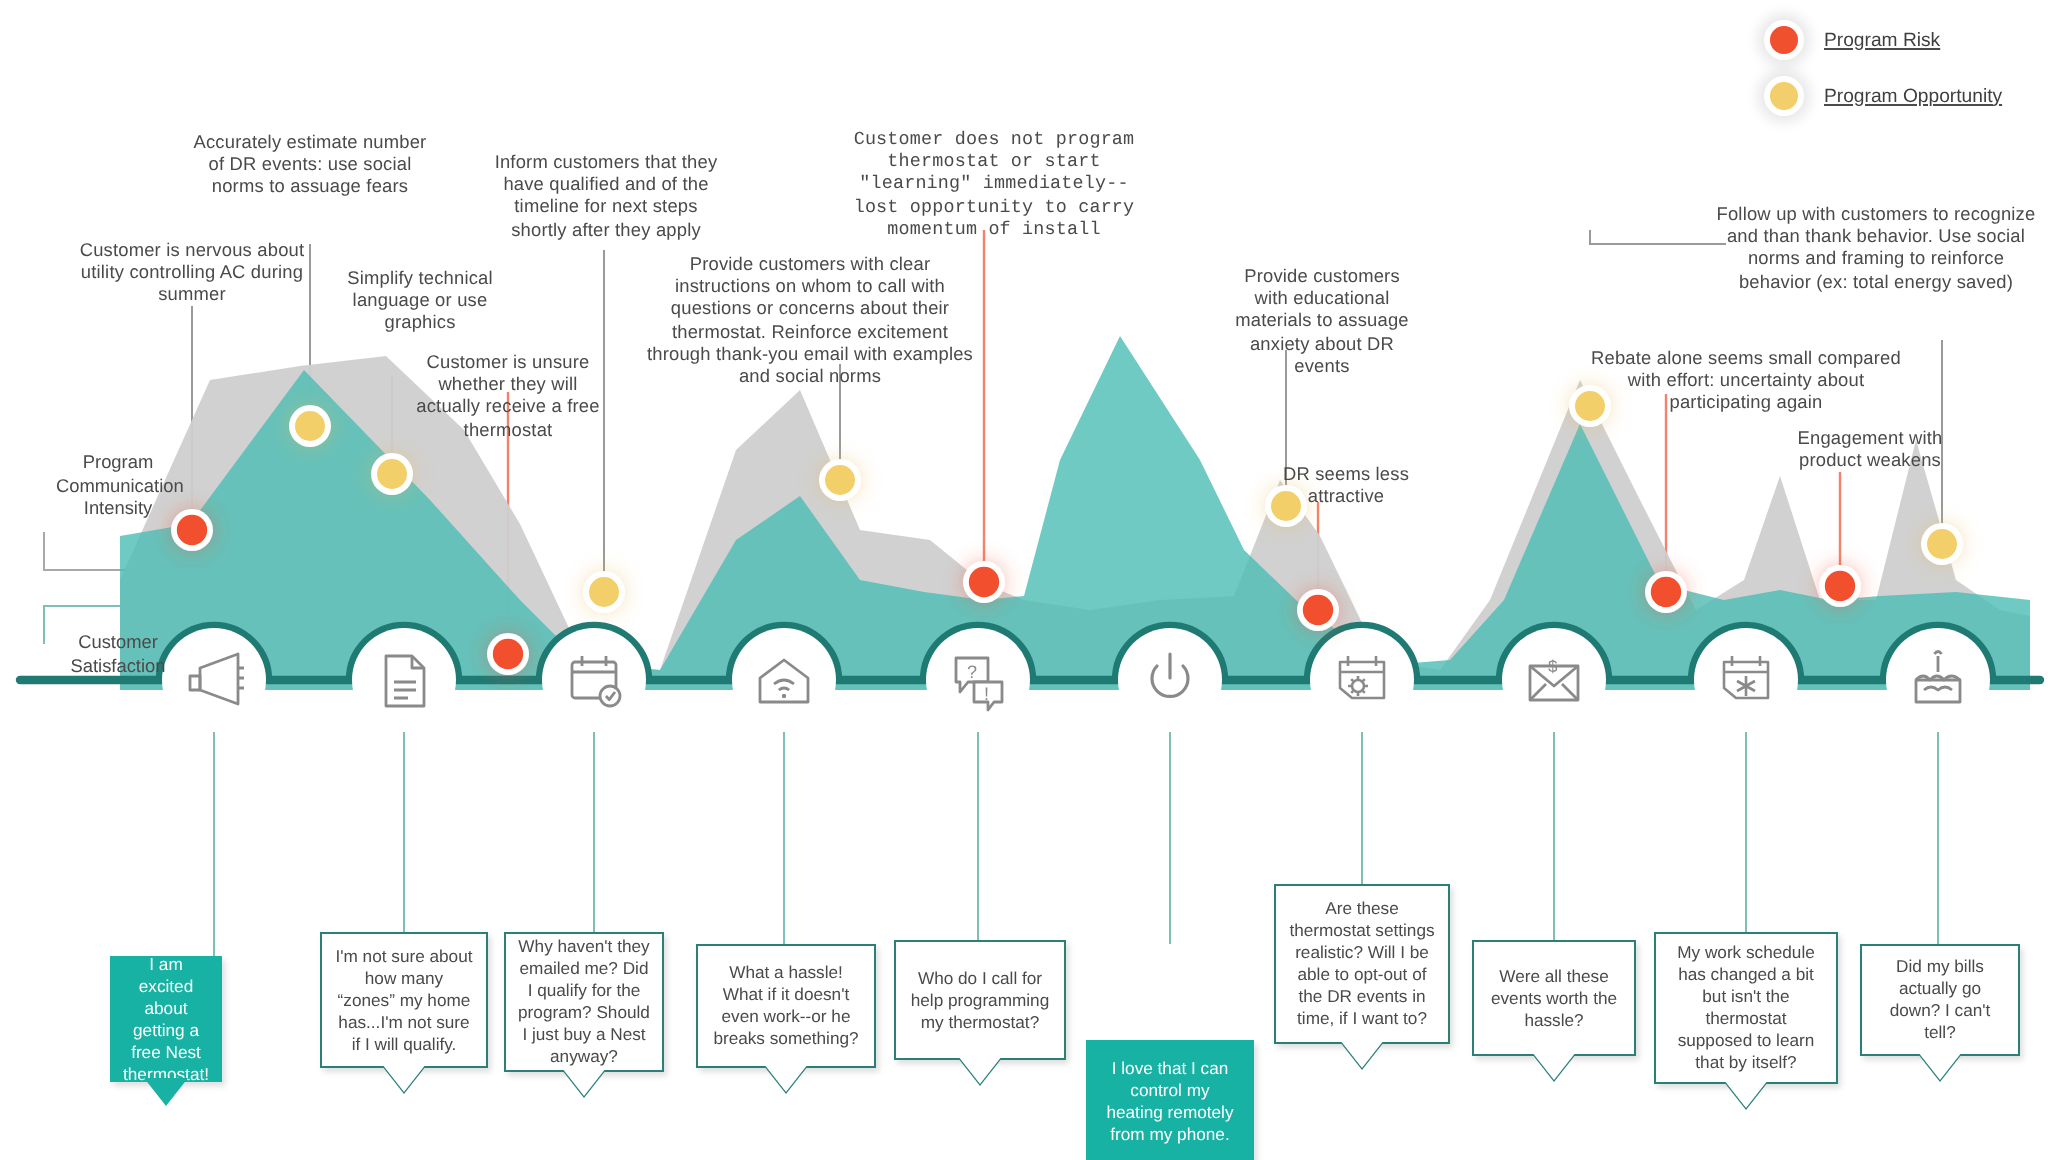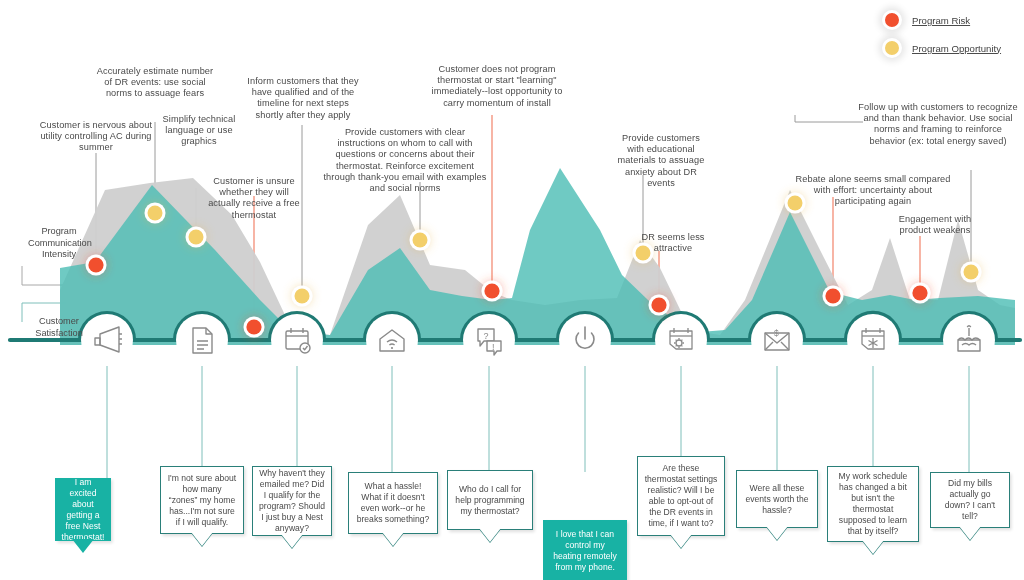--- a/index.html
+++ b/index.html
@@ -251,25 +251,25 @@
     <div>Communication</div>
     <div>Intensity</div>
   </div>
   <div class="axis-label" style="left:0px;top:316px;width:62px;">
     <div>Customer</div>
     <div>Satisfaction</div>
   </div>
 
   <div class="ann" style="left:29px;top:120px;width:134px;">Customer is nervous about utility controlling AC during summer</div>
   <div class="ann" style="left:95px;top:66px;width:120px;">Accurately estimate number of DR events: use social norms to assuage fears</div>
-  <div class="ann" style="left:154px;top:114px;width:90px;">Simplify technical language or use graphics</div>
+  <div class="ann" style="left:154px;top:134px;width:90px;padding-left:11px;">Simplify technical language or use graphics</div>
   <div class="ann" style="left:206px;top:176px;width:96px;">Customer is unsure whether they will actually receive a free thermostat</div>
   <div class="ann" style="left:242px;top:76px;width:122px;">Inform customers that they have qualified and of the timeline for next steps shortly after they apply</div>
   <div class="ann" style="left:322px;top:127px;width:166px;">Provide customers with clear instructions on whom to call with questions or concerns about their thermostat. Reinforce excitement through thank-you email with examples and social norms</div>
-  <div class="ann" style="left:424px;top:64px;width:146px;">Customer does not program thermostat or start "learning" immediately--lost opportunity to carry momentum of install</div>
+  <div class="ann" style="left:424px;top:64px;width:146px;font-family:Liberation Mono, monospace;">Customer does not program thermostat or start "learning" immediately--lost opportunity to carry momentum of install</div>
   <div class="ann" style="left:597px;top:133px;width:88px;margin-left:20px;">Provide customers with educational materials to assuage anxiety about DR events</div>
   <div class="ann" style="left:634px;top:232px;width:78px;">DR seems less attractive</div>
   <div class="ann" style="left:858px;top:102px;width:160px;">Follow up with customers to recognize and than thank behavior. Use social norms and framing to reinforce behavior (ex: total energy saved)</div>
   <div class="ann" style="left:795px;top:174px;width:156px;">Rebate alone seems small compared with effort: uncertainty about participating again</div>
   <div class="ann" style="left:880px;top:214px;width:86px;margin-left:12px;">Engagement with product weakens</div>
 
   <div class="bubble filled" style="left:55px;top:478px;width:56px;height:63px;">
     <span>I am excited about getting a free Nest thermostat!</span>
 
     <span class="tail"></span>
@@ -292,21 +292,21 @@
   <div class="bubble" style="left:447px;top:470px;width:86px;height:60px;">
     <span>Who do I call for help programming my thermostat?</span>
     <span class="tail-b"></span>
     <span class="tail"></span>
   </div>
   <div class="bubble filled" style="left:543px;top:472px;width:84px;height:62px;margin-top:48px;">
     <span>I love that I can control my heating remotely from my phone.</span>
 
     <span class="tail"></span>
   </div>
-  <div class="bubble" style="left:637px;top:456px;width:88px;height:80px;">
+  <div class="bubble" style="left:637px;top:442px;width:88px;height:80px;">
     <span>Are these thermostat settings realistic? Will I be able to opt-out of the DR events in time, if I want to?</span>
     <span class="tail-b"></span>
     <span class="tail"></span>
   </div>
   <div class="bubble" style="left:736px;top:470px;width:82px;height:58px;">
     <span>Were all these events worth the hassle?</span>
     <span class="tail-b"></span>
     <span class="tail"></span>
   </div>
   <div class="bubble" style="left:827px;top:466px;width:92px;height:76px;">

